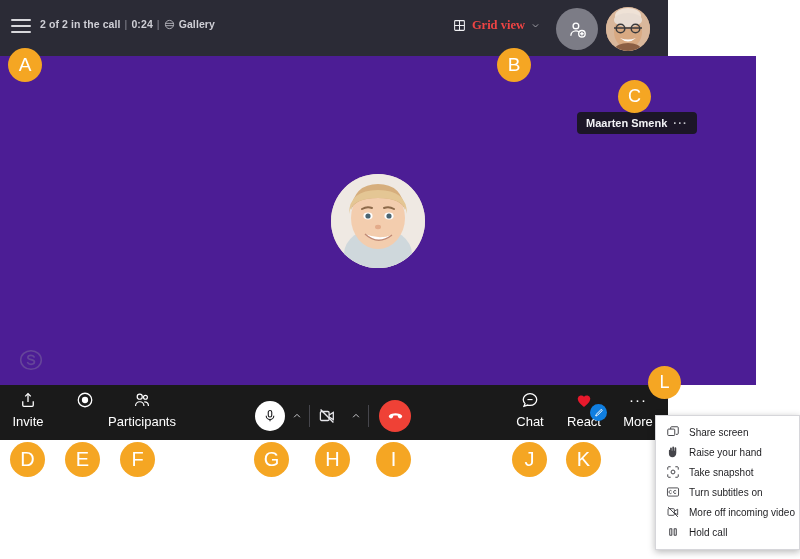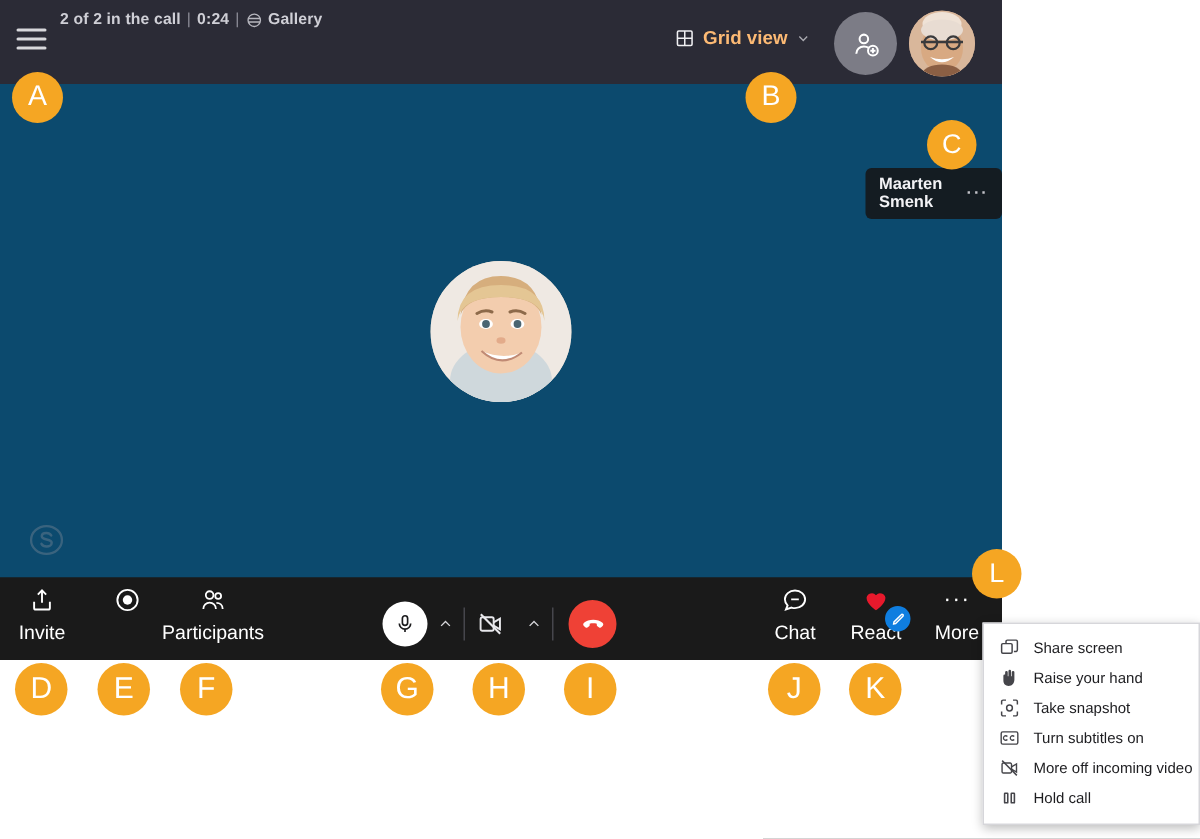--- a/index.html
+++ b/index.html
@@ -27,51 +27,51 @@
     position: absolute; left: 10px; top: 17px; width: 22px; height: 18px;
     display: flex; flex-direction: column; justify-content: space-between;
     padding: 2px 1px; cursor: pointer;
   }
   #hamburger span { display: block; height: 2px; background: #d8d8dc; border-radius: 1px; }
   #title-block { position: absolute; left: 40px; top: 7px; }
   #title-row { display: flex; align-items: center; gap: 6px; }
   #meeting-title { font-size: 20px; font-weight: bold; letter-spacing: -0.2px; color: #fff; }
   .gear-sm { width: 13px; height: 13px; display: block; opacity: .9; }
   #subtitle {
-    margin-top: 0; font-size: 10.5px; color: #cfcfd6; font-weight: bold;
+    margin-top: 11px; font-size: 10.5px; color: #cfcfd6; font-weight: bold;
     display: flex; align-items: center; gap: 4px; letter-spacing: .1px;
   }
   #subtitle .sep { color: #8d8d97; font-weight: normal; }
   .gallery-ic { width: 11px; height: 11px; display: block; opacity: .85; }
 
   #grid-view {
     position: absolute; right: 128px; top: 18px; display: flex; align-items: center;
-    gap: 6px; font-size: 12.5px; color: #fdba74; cursor: pointer; font-weight: bold;
+    gap: 6px; font-size: 12.5px; color: #ef4444; cursor: pointer; font-weight: bold; font-family: Liberation Serif, serif;
   }
   .grid-ic { width: 13px; height: 13px; display: block; }
   .chev-sm { width: 9px; height: 9px; display: block; opacity: .8; }
 
   #add-person {
     position: absolute; right: 70px; top: 8px; width: 42px; height: 42px;
     border-radius: 50%; background: #7c7c86; display: flex;
     align-items: center; justify-content: center; cursor: pointer;
   }
   .addp-ic { width: 19px; height: 19px; display: block; }
 
   #self-avatar {
     position: absolute; right: 18px; top: 7px; width: 44px; height: 44px;
     border-radius: 50%; overflow: hidden; cursor: pointer;
     background: #caa68a;
   }
   #self-avatar svg { display: block; width: 100%; height: 100%; }
 
   
   #stage {
-    position: absolute; left: 0; top: 56px; width: 668px; height: 329px;
-    background: #0c4a6e;
+    position: absolute; left: 0; top: 56px; width: 756px; height: 329px;
+    background: #4c1d95;
   }
   #skype-logo { position: absolute; left: 18px; bottom: 12px; width: 26px; height: 26px; opacity: .32; }
   #center-avatar {
     position: absolute; left: 50%; top: 50%; transform: translate(-50%,-50%);
     width: 94px; height: 94px; border-radius: 50%; overflow: hidden;
     background: #e7d4c4;
   }
   #center-avatar svg { display: block; width: 100%; height: 100%; }
 
   .name-chip {

